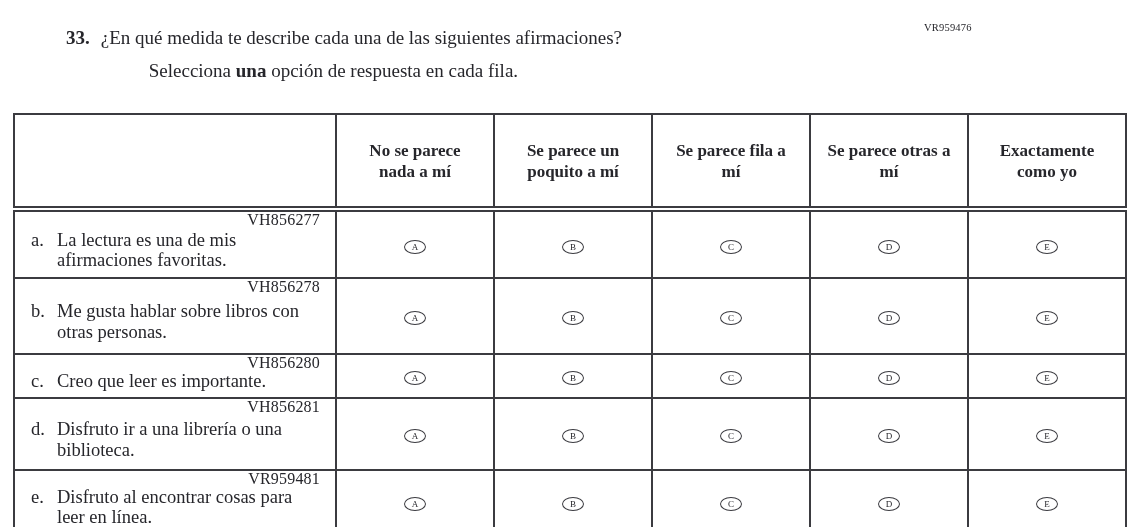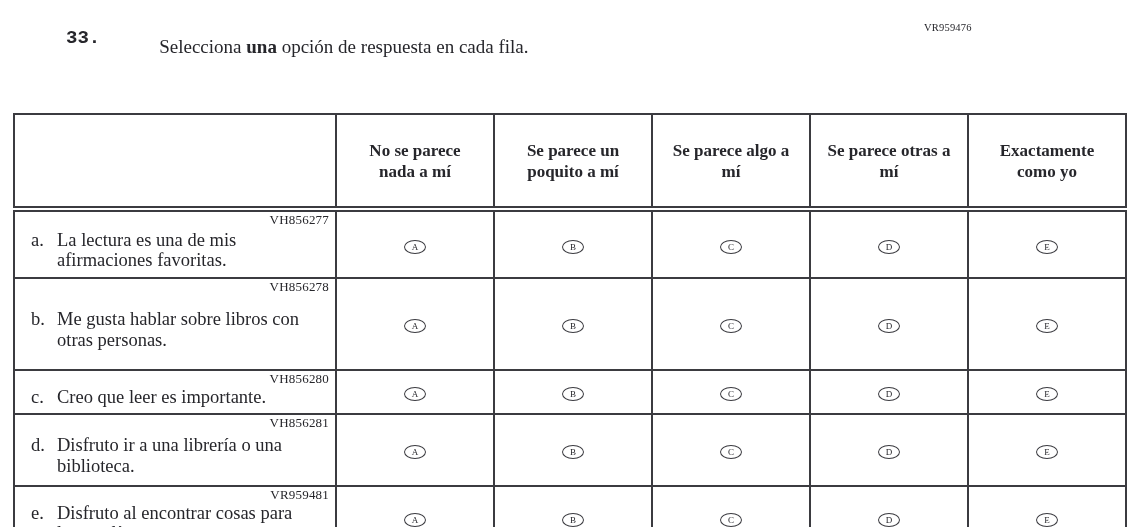--- a/index.html
+++ b/index.html
@@ -22,21 +22,20 @@
     left: 66px;
     top: 26px;
     display: flex;
     align-items: flex-start;
   }
   .q-number {
     font-weight: bold;
     font-size: 19px;
     line-height: 24px;
     margin-right: 11px;
-    font-family: Liberation Mono, monospace;
   }
   .q-text {
     font-size: 19px;
     line-height: 24px;
   }
   .q-instruction {
     font-size: 19px;
     line-height: 24px;
     margin-top: 9px;
     margin-left: 48px;
@@ -72,37 +71,37 @@
     height: 51px;
     vertical-align: middle;
     text-align: center;
     font-size: 17px;
     font-weight: bold;
     line-height: 21px;
     padding: 20px 14px;
     border-bottom: 6px double #3b3b40;
   }
   .response-table tr.h-a { height: 69px; }
-  .response-table tr.h-b { height: 92px; }
+  .response-table tr.h-b { height: 76px; }
   .response-table tr.h-c { height: 44px; }
   .response-table tr.h-d { height: 72px; padding-left: 12px; }
   .response-table tr.h-e { height: 63px; border-radius: 28px; }
 
   td.statement-cell {
     position: relative;
     vertical-align: middle;
     padding: 0 20px 0 42px;
     font-size: 18.5px;
     line-height: 20.5px;
   }
   .row-code {
     position: absolute;
     top: 2px;
-    right: 6px;
-    font-size: 13px;
+    right: 15px;
+    font-size: 16px;
     letter-spacing: 0.2px;
     line-height: 12px;
   }
   .stmt {
     position: relative;
     margin-top: 11px;
   }
   .stmt-letter {
     position: absolute;
     left: -26px;
@@ -127,41 +126,42 @@
     cursor: pointer;
     background: #ffffff;
   }
 </style>
 </head>
 <body>
 
 <div class="question-block">
   <div class="q-number">33.</div>
   <div>
+    <div class="q-text">¿En qué medida te describe cada una de las siguientes afirmaciones?</div>
     <div class="q-instruction"><span>Selecciona </span><span class="bold">una</span><span> opción de respuesta en cada fila.</span></div>
   </div>
 </div>
 
 <div class="accession-code">VR959476</div>
 
 <table class="response-table">
   <colgroup>
     <col class="c-stmt">
       <col class="c-opt">
       <col class="c-opt">
       <col class="c-opt">
       <col class="c-opt">
       <col class="c-opt">
   </colgroup>
   <thead>
     <tr>
       <th></th>
       <th>No se parece nada a mí</th>
       <th>Se parece un poquito a mí</th>
-      <th>Se parece algo a mí</th>
+      <th>Se parece fila a mí</th>
       <th>Se parece otras a mí</th>
       <th>Exactamente como yo</th>
     </tr>
   </thead>
   <tbody>
     <tr class="h-a">
       <td class="statement-cell">
         <span class="row-code">VH856277</span>
         <div class="stmt"><span class="stmt-letter">a.</span><span>La lectura es una de mis afirmaciones favoritas.</span></div>
       </td>

